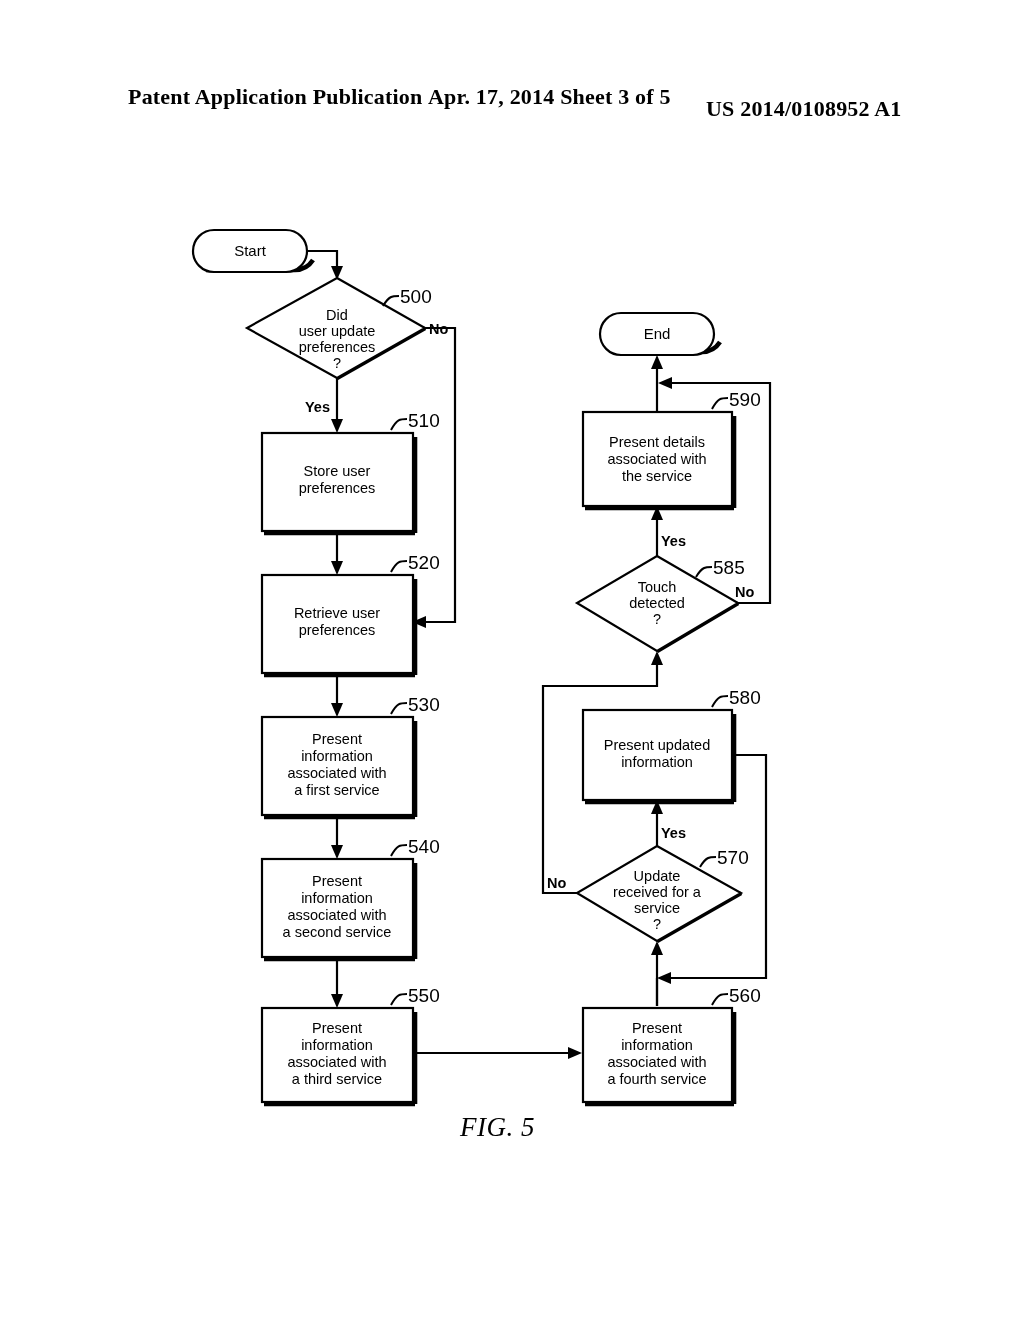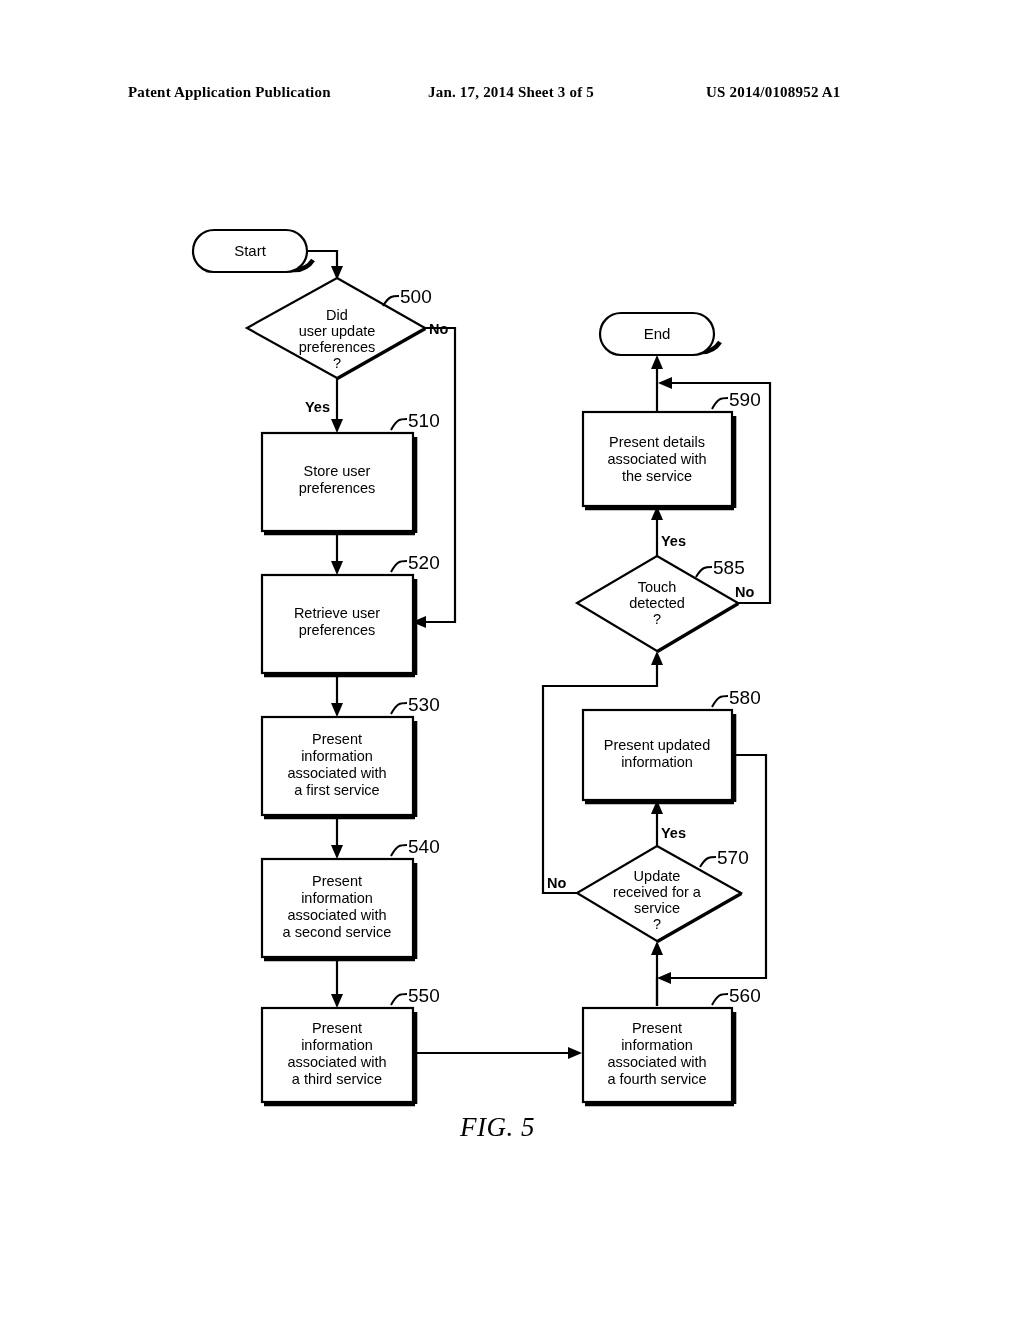--- a/index.html
+++ b/index.html
@@ -24,27 +24,27 @@
   }
   
   .header {
     position: absolute;
     left: 0;
     top: 84px;
     width: 1024px;
     height: 28px;
     font-family: "Liberation Serif", serif;
     font-weight: bold;
-    font-size: 15px;
+    font-size: 22px;
     color: #000000;
     white-space: nowrap;
   }
   .hdr-left   { position: absolute; left: 128px; top: 0; letter-spacing: 0.2px; }
   .hdr-mid    { position: absolute; left: 428px; top: 0; letter-spacing: 0.2px; }
-  .hdr-right  { position: absolute; left: 706px; top: 0; letter-spacing: 0.2px; }
+  .hdr-right  { position: absolute; left: 706px; top: 12px; letter-spacing: 0.2px; }
 
   
   .fig-caption {
     position: absolute;
     left: 460px;
     top: 1112px;
     font-family: "Liberation Serif", serif;
     font-style: italic;
     font-size: 27px;
     color: #000000;
@@ -90,21 +90,21 @@
     stroke-width: 2.0;
   }
 </style>
 </head>
 <body>
 
 <div id="page">
 
   <div class="header">
     <span class="hdr-left">Patent Application Publication</span>
-    <span class="hdr-mid">Jan. 17, 2014  Sheet 3 of 5</span>
+    <span class="hdr-mid">Apr. 17, 2014  Sheet 3 of 5</span>
     <span class="hdr-right">US 2014/0108952 A1</span>
   </div>
 
   <svg id="flow" viewBox="0 0 1024 1320">
 
     <g>
       <path class="shape-shadow" d="M 206 270 L 295 270 A 22 22 0 0 0 313 260"></path>
       <rect class="shape" x="193" y="230" width="114" height="42" rx="21" ry="21"></rect>
       <text class="term-text" x="250" y="256">Start</text>
     </g>

